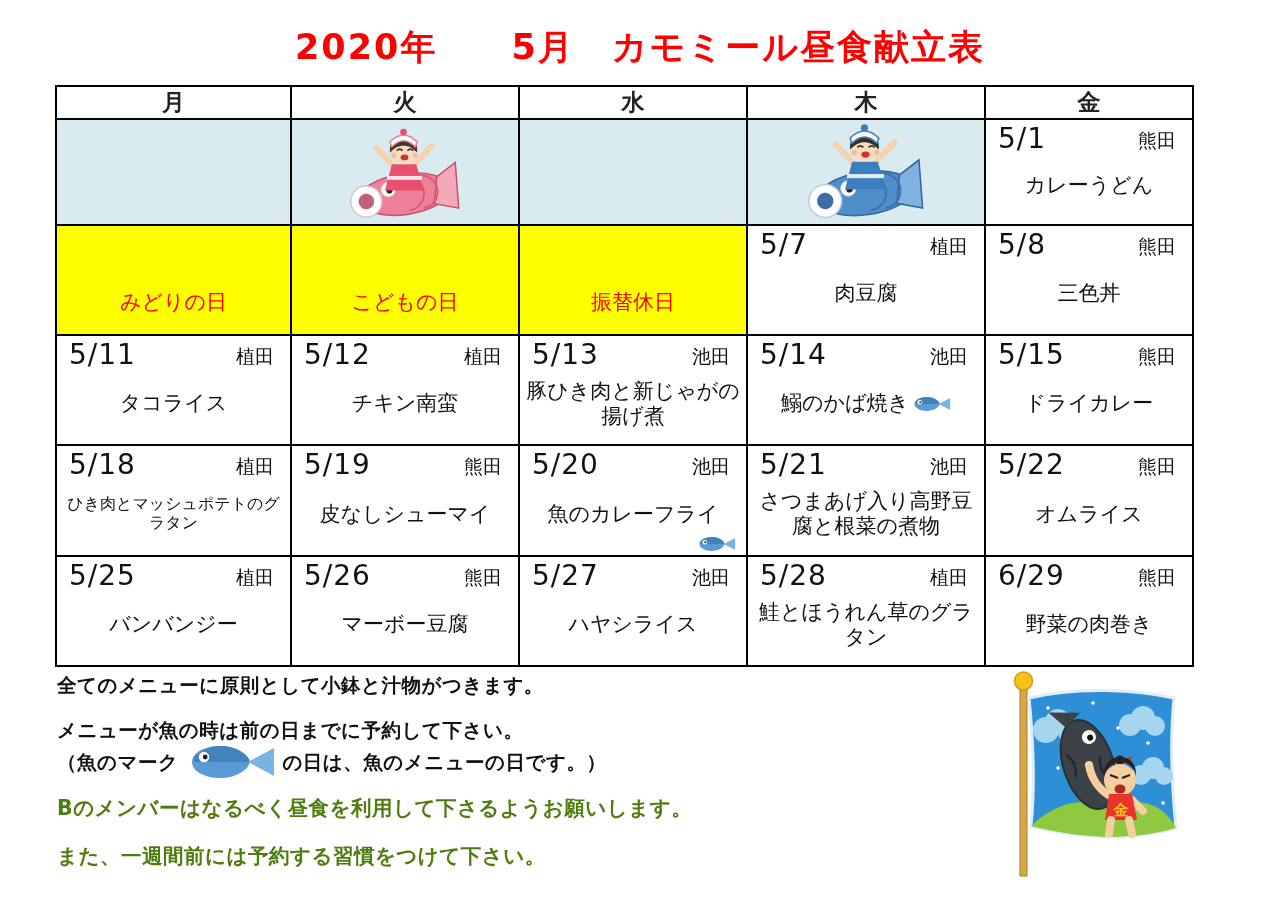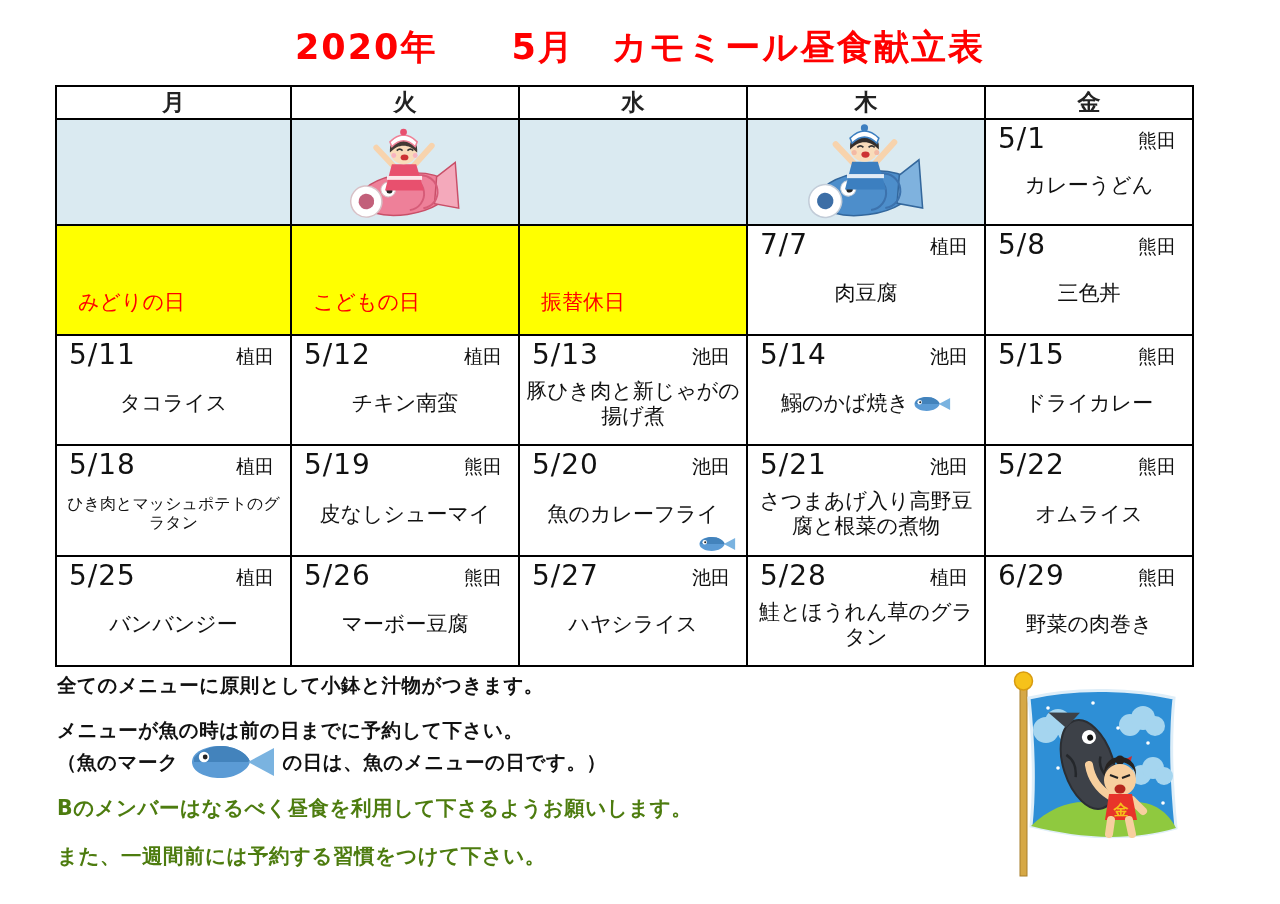--- a/index.html
+++ b/index.html
@@ -24,21 +24,21 @@
   td.holiday{background:#ffff00;}
 
   .cellwrap{position:relative;display:flex;flex-direction:column;height:100%;width:100%;}
   .daterow{display:flex;justify-content:space-between;align-items:flex-start;
            padding:2px 16px 0 12px;}
   .date{font-size:28px;letter-spacing:1px;color:#111;}
   .staff{font-size:19px;padding-top:6px;color:#111;}
   .menu{flex:1;display:flex;align-items:center;justify-content:center;text-align:center;
         font-size:21px;line-height:1.18;color:#111;padding:0 4px 8px;}
   .menu.small{font-size:16px;}
-  .holidaywrap{display:flex;height:100%;align-items:flex-end;justify-content:flex-start;margin-left:21px;}
+  .holidaywrap{display:flex;height:100%;align-items:flex-end;justify-content:center;}
   .holidaylabel{font-size:21px;color:#ff0000;padding-bottom:18px;}
   .imgwrap{display:flex;height:100%;align-items:flex-end;justify-content:center;}
 
   .fish-inline{display:inline-block;vertical-align:-8px;margin-left:2px;}
   .fish-abs{position:absolute;right:10px;bottom:2px;}
 
   
   .note{position:absolute;left:57px;font-weight:bold;color:#111;font-size:19.5px;letter-spacing:0.5px;}
   .note1{top:672px;}
   .note2{top:717px;}
@@ -157,21 +157,21 @@
             </div>
       </td>
       <td class="holiday">
         <div class="holidaywrap">
               <span class="holidaylabel">振替休日</span>
             </div>
       </td>
       <td>
         <div class="cellwrap">
           <div class="daterow">
-            <span class="date">7/7</span>
+            <span class="date">5/7</span>
             <span class="staff">植田</span>
           </div>
           <div class="menu">
                 <span>肉豆腐</span>
               </div>
         </div>
       </td>
       <td>
         <div class="cellwrap">
           <div class="daterow">

